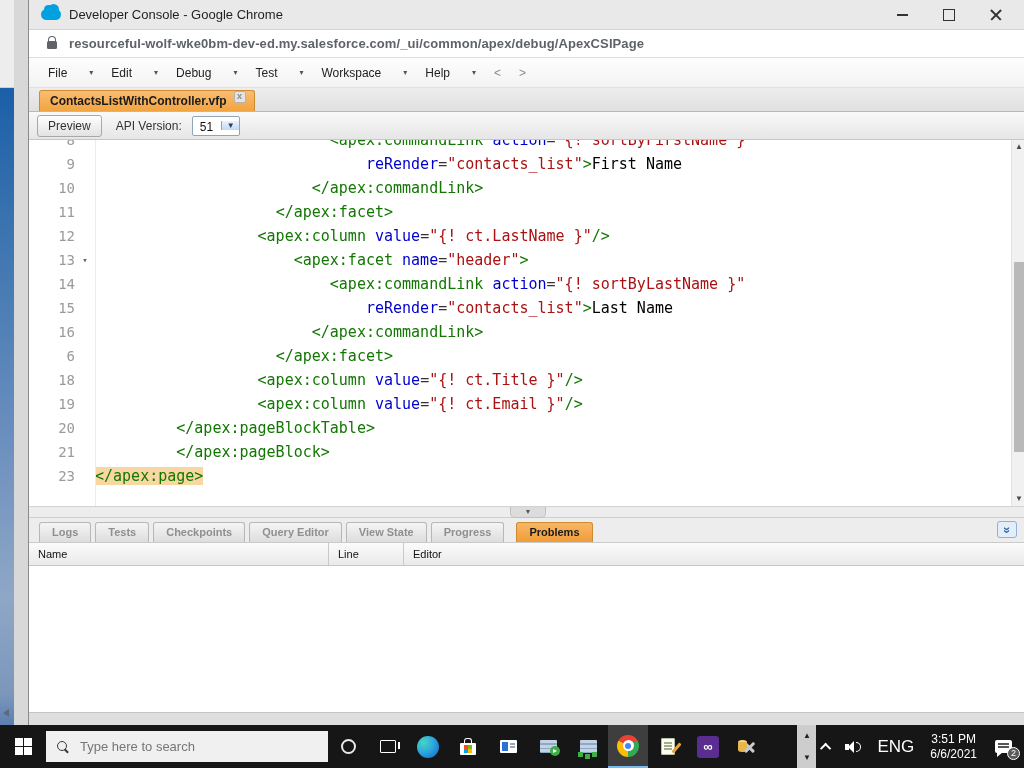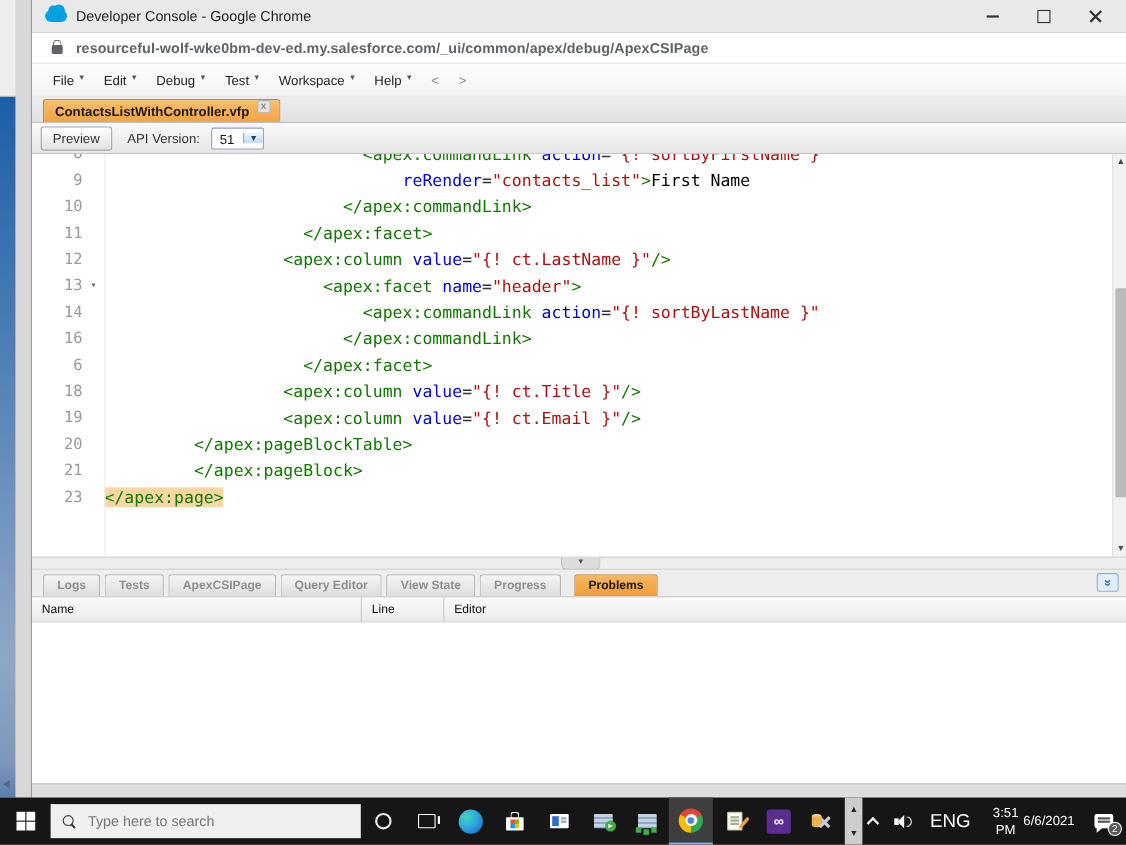--- a/index.html
+++ b/index.html
@@ -35,21 +35,21 @@
   .wc-close::before, .wc-close::after { content:""; position:absolute; width:14px; height:1.6px; background:#333; top:6px; left:0; }
   .wc-close::before { transform:rotate(45deg); }
   .wc-close::after  { transform:rotate(-45deg); }
 
   #urlrow { height:28px; background:#FFF; border-bottom:1px solid #DCDCDC; display:flex; align-items:center; padding:0 14px; flex:0 0 auto;font-weight:bold; }
   .lock-icon { position:relative; width:10px; height:8px; background:#5F6368; border-radius:1.5px; margin:3px 12px 0 4px; }
   .lock-icon::before { content:""; position:absolute; top:-5px; left:1px; width:6px; height:6px; border:1.6px solid #5F6368; border-bottom:none; border-radius:4px 4px 0 0; }
   #url-text { font-size:13px; color:#5F6368; letter-spacing:.1px; }
 
   #menurow { height:30px; background:linear-gradient(#FDFDFD,#F3F3F3); border-bottom:1px solid #E0E0E0; display:flex; align-items:center; padding:0 10px; flex:0 0 auto; }
-  .menu-item { font-size:12px; color:#222; padding:4px 9px; display:flex; align-items:flex-start; gap:5px; cursor:default; }
+  .menu-item { font-size:12px; color:#222; padding:4px 9px; display:flex; align-items:center; gap:22px; cursor:default; }
   .menu-item .caret { font-size:8px; color:#555; }
   .nav-arrow { font-size:12px; color:#8A8A8A; padding:4px 9px; }
 
   #tabstrip { height:24px; background:linear-gradient(#EDEDED,#E0E0E0); border-bottom:1px solid #B9B9B9; display:flex; align-items:flex-end; padding:0 0 0 10px; flex:0 0 auto; }
   #editor-tab { height:21px; display:flex; align-items:center; background:linear-gradient(#F9BD72,#F2A440); border:1px solid #CE8B31; border-bottom:none; border-radius:3px 3px 0 0; padding:0 8px 0 10px; font-size:12px; font-weight:bold; color:#1A1A1A; }
   #tab-close { margin-left:7px; width:12px; height:12px; background:#E3E3E3; border:1px solid #B4B4B4; border-radius:2px; font-size:9px; line-height:9px; color:#8A8A8A; text-align:center; transform:translateY(-4px); }
 
   #toolbar { height:28px; background:linear-gradient(#F9F9F9,#E6E6E6); border-bottom:1px solid #C6C6C6; display:flex; align-items:center; padding:0 8px; gap:10px; flex:0 0 auto; }
   #preview-btn { font-size:12px; color:#333; background:linear-gradient(#FFFFFF,#E2E2E2); border:1px solid #A9A9A9; border-radius:3px; padding:3px 10px; }
   #api-label { font-size:12px; color:#333; margin-left:4px; }
@@ -140,21 +140,21 @@
 
   #tray { margin-left:auto; display:flex; align-items:center; height:43px; }
   #tray-scroll { width:19px; height:43px; background:#CDCDCD; display:flex; flex-direction:column; align-items:center; justify-content:space-around; font-size:8px; color:#222; }
   .tray-item { color:#FFF; display:flex; align-items:center; justify-content:center; height:43px; padding:0 7px; }
   .chev-up { width:8px; height:8px; border-left:2px solid #FFF; border-top:2px solid #FFF; transform:rotate(45deg) translateY(2px); }
   .spk { position:relative; width:18px; height:14px; }
   .spk .body { position:absolute; left:0; top:4px; width:4px; height:6px; background:#FFF; }
   .spk .cone { position:absolute; left:3px; top:1px; width:0; height:0; border-top:6px solid transparent; border-bottom:6px solid transparent; border-right:6px solid #FFF; }
   .spk .wave { position:absolute; left:11px; top:2px; width:5px; height:10px; border:1.6px solid #FFF; border-left:none; border-radius:0 8px 8px 0; }
   #tray-lang { font-size:17px; }
-  #tray-clock { flex-direction:row; font-size:12px; line-height:15px; text-align:center; padding:0 9px; }
+  #tray-clock { flex-direction:column; font-size:12px; line-height:15px; text-align:center; padding:0 9px; }
   #tray-notif { padding:0 12px 0 9px; }
   .bubble { position:relative; width:17px; height:13px; background:#FFF; border-radius:2px; }
   .bubble::before { content:""; position:absolute; left:2px; bottom:-4px; width:0; height:0; border-top:5px solid #FFF; border-right:6px solid transparent; }
   .bubble::after { content:""; position:absolute; left:3px; top:3px; width:11px; height:1.5px; background:#555; box-shadow:0 3px 0 #555; }
   .badge { position:absolute; right:4px; bottom:8px; width:13px; height:13px; background:#5A5A5A; border:1px solid #FFF; border-radius:50%; color:#FFF; font-size:9px; line-height:11px; text-align:center; }
 </style>
 </head>
 <body>
 
 <div id="screen">
@@ -241,20 +241,21 @@
 
     <div id="editor">
       <div id="code-lines">
           <div class="cl partial"><span class="ln">8</span><span class="fold"></span><span class="cd">                          <span class="tk-tag">&lt;apex:commandLink </span><span class="tk-attr">action</span><span class="tk-eq">=</span><span class="tk-str">"{! sortByFirstName }"</span></span></div>
           <div class="cl"><span class="ln">9</span><span class="fold"></span><span class="cd">                              <span class="tk-attr">reRender</span><span class="tk-eq">=</span><span class="tk-str">"contacts_list"</span><span class="tk-tag">&gt;</span><span class="tk-txt">First Name</span></span></div>
           <div class="cl"><span class="ln">10</span><span class="fold"></span><span class="cd">                        <span class="tk-tag">&lt;/apex:commandLink&gt;</span></span></div>
           <div class="cl"><span class="ln">11</span><span class="fold"></span><span class="cd">                    <span class="tk-tag">&lt;/apex:facet&gt;</span></span></div>
           <div class="cl"><span class="ln">12</span><span class="fold"></span><span class="cd">                  <span class="tk-tag">&lt;apex:column </span><span class="tk-attr">value</span><span class="tk-eq">=</span><span class="tk-str">"{! ct.LastName }"</span><span class="tk-tag">/&gt;</span></span></div>
           <div class="cl"><span class="ln">13</span><span class="fold">▾</span><span class="cd">                      <span class="tk-tag">&lt;apex:facet </span><span class="tk-attr">name</span><span class="tk-eq">=</span><span class="tk-str">"header"</span><span class="tk-tag">&gt;</span></span></div>
           <div class="cl"><span class="ln">14</span><span class="fold"></span><span class="cd">                          <span class="tk-tag">&lt;apex:commandLink </span><span class="tk-attr">action</span><span class="tk-eq">=</span><span class="tk-str">"{! sortByLastName }"</span></span></div>
+          <div class="cl"><span class="ln">15</span><span class="fold"></span><span class="cd">                              <span class="tk-attr">reRender</span><span class="tk-eq">=</span><span class="tk-str">"contacts_list"</span><span class="tk-tag">&gt;</span><span class="tk-txt">Last Name</span></span></div>
           <div class="cl"><span class="ln">16</span><span class="fold"></span><span class="cd">                        <span class="tk-tag">&lt;/apex:commandLink&gt;</span></span></div>
           <div class="cl"><span class="ln">6</span><span class="fold"></span><span class="cd">                    <span class="tk-tag">&lt;/apex:facet&gt;</span></span></div>
           <div class="cl"><span class="ln">18</span><span class="fold"></span><span class="cd">                  <span class="tk-tag">&lt;apex:column </span><span class="tk-attr">value</span><span class="tk-eq">=</span><span class="tk-str">"{! ct.Title }"</span><span class="tk-tag">/&gt;</span></span></div>
           <div class="cl"><span class="ln">19</span><span class="fold"></span><span class="cd">                  <span class="tk-tag">&lt;apex:column </span><span class="tk-attr">value</span><span class="tk-eq">=</span><span class="tk-str">"{! ct.Email }"</span><span class="tk-tag">/&gt;</span></span></div>
           <div class="cl"><span class="ln">20</span><span class="fold"></span><span class="cd">         <span class="tk-tag">&lt;/apex:pageBlockTable&gt;</span></span></div>
           <div class="cl"><span class="ln">21</span><span class="fold"></span><span class="cd">         <span class="tk-tag">&lt;/apex:pageBlock&gt;</span></span></div>
           <div class="cl"><span class="ln">23</span><span class="fold"></span><span class="cd"><span class="hl"><span class="tk-tag">&lt;/apex:page&gt;</span></span></span></div>
         </div>
       <div id="vscroll">
         <div class="vs-arrow vs-up">▲</div>
@@ -264,21 +265,21 @@
     </div>
 
     <div id="splitter">
       <div id="split-handle">▼</div>
     </div>
 
     <div id="paneltabs">
       <div id="panel-tab-list" style="display:flex; align-items:flex-end;">
           <div class="ptab">Logs</div>
           <div class="ptab">Tests</div>
-          <div class="ptab">ApexCSIPage</div>
+          <div class="ptab">Checkpoints</div>
           <div class="ptab">Query Editor</div>
           <div class="ptab">View State</div>
           <div class="ptab">Progress</div>
           <div class="ptab active">Problems</div>
         </div>
       <div id="panel-collapse">
         <span class="dbl-chevron">»</span>
       </div>
     </div>
 

